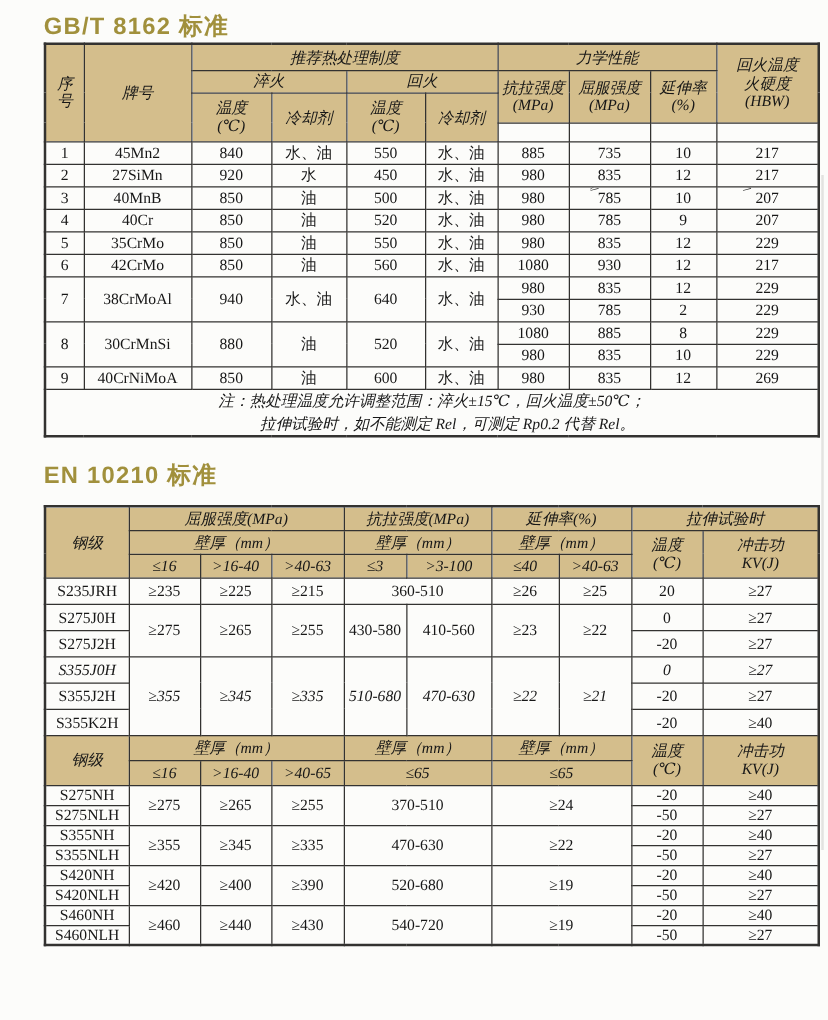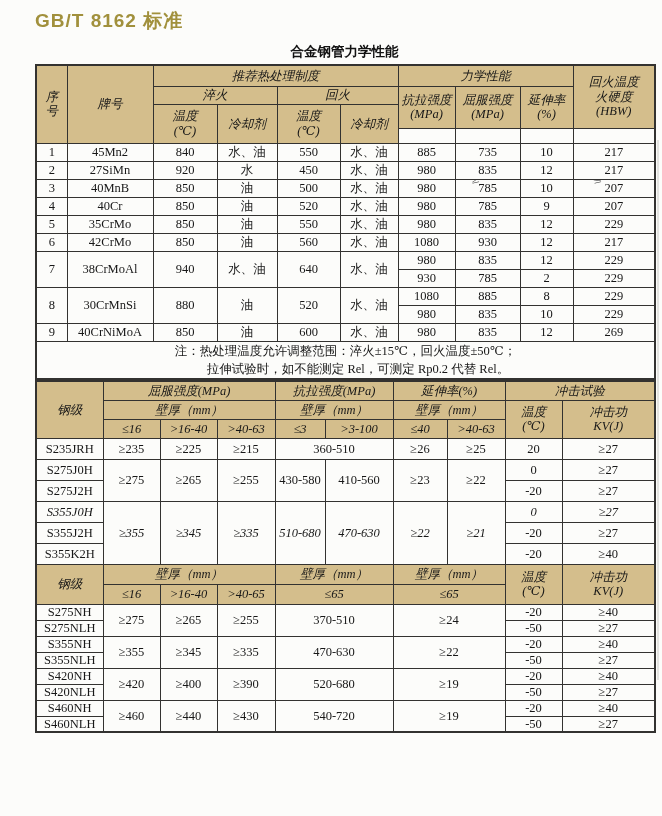--- a/index.html
+++ b/index.html
@@ -57,21 +57,20 @@
     background:#dcdcda;opacity:.8;
   }
 </style>
 </head>
 <body>
 
 <div class="page">
 
   <div class="title">GB/T 8162 标准</div>
 
-  <div class="caption">合金钢管力学性能</div>
 
   <table class="doc-table" id="gbt-table">
       <colgroup>
         <col style="width: 31px;">
         <col style="width: 86px;">
         <col style="width: 64px;">
         <col style="width: 60px;">
         <col style="width: 63px;">
         <col style="width: 58px;">
         <col style="width: 57px;">
@@ -227,48 +226,49 @@
           <td><span class="ct">40CrNiMoA</span></td>
           <td><span class="ct">850</span></td>
           <td><span class="ct">油</span></td>
           <td><span class="ct">600</span></td>
           <td><span class="ct">水、油</span></td>
           <td><span class="ct">980</span></td>
           <td><span class="ct">835</span></td>
           <td><span class="ct">12</span></td>
           <td><span class="ct">269</span></td>
         </tr>
-        <tr style="height: 38px;">
+        <tr style="height: 38px; font-style: italic;">
           <td colspan="10" class="note"><span class="ct">注：热处理温度允许调整范围：淬火±15℃，回火温度±50℃；
 　　拉伸试验时，如不能测定 Rel，可测定 Rp0.2 代替 Rel。</span></td>
         </tr>
       </tbody>
     </table>
 
+  <div class="title en-title">EN 10210 标准</div>
 
   <table class="doc-table" id="en-table">
       <colgroup>
         <col style="width: 67px;">
         <col style="width: 57px;">
         <col style="width: 57px;">
         <col style="width: 58px;">
         <col style="width: 50px;">
         <col style="width: 68px;">
         <col style="width: 54px;">
         <col style="width: 58px;">
         <col style="width: 57px;">
         <col style="width: 93px;">
       </colgroup>
       <tbody>
         <tr style="height: 19px;">
           <td rowspan="3" class="hd"><span class="ct">钢级</span></td>
           <td colspan="3" class="hd"><span class="ct">屈服强度(MPa)</span></td>
           <td colspan="2" class="hd"><span class="ct">抗拉强度(MPa)</span></td>
           <td colspan="2" class="hd"><span class="ct">延伸率(%)</span></td>
-          <td colspan="2" class="hd"><span class="ct">冲击试验</span></td>
+          <td colspan="2" class="hd"><span class="ct">拉伸试验时</span></td>
         </tr>
         <tr style="height: 19px;">
           <td colspan="3" class="hd"><span class="ct">壁厚（mm）</span></td>
           <td colspan="2" class="hd"><span class="ct">壁厚（mm）</span></td>
           <td colspan="2" class="hd"><span class="ct">壁厚（mm）</span></td>
           <td rowspan="2" class="hd"><span class="ct">温度
 (℃)</span></td>
           <td rowspan="2" class="hd"><span class="ct">冲击功
 KV(J)</span></td>
         </tr>

